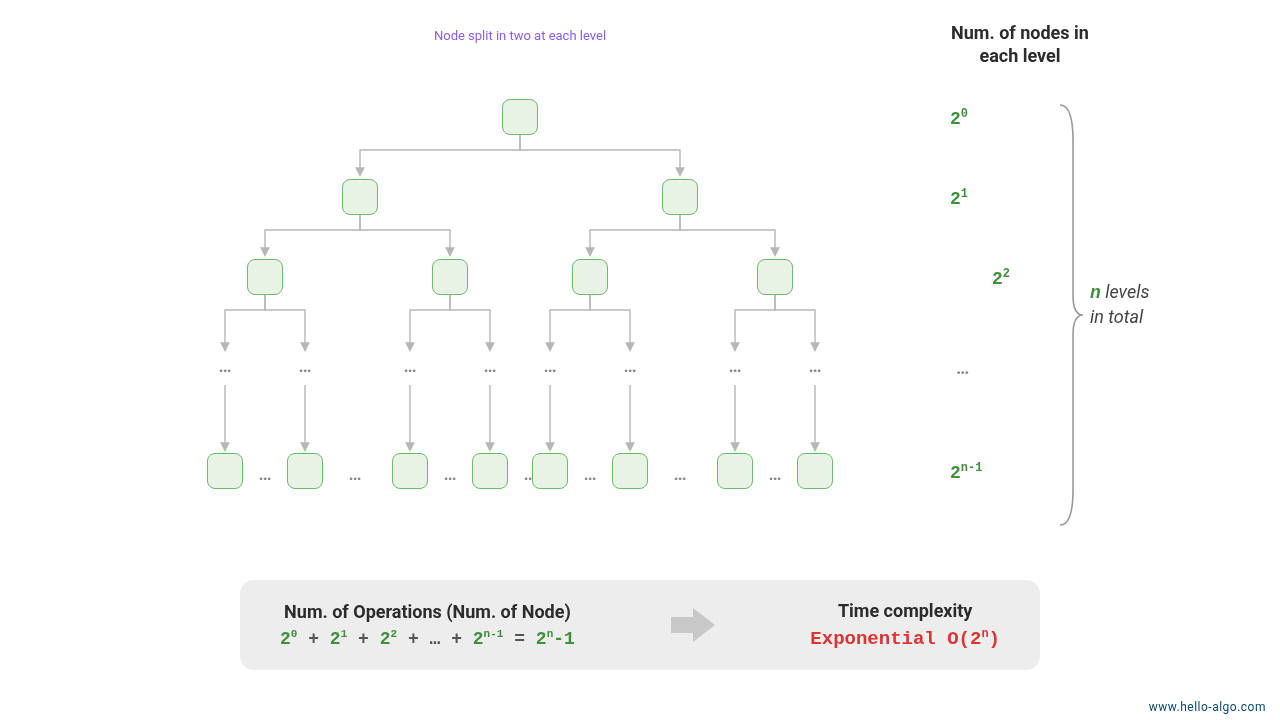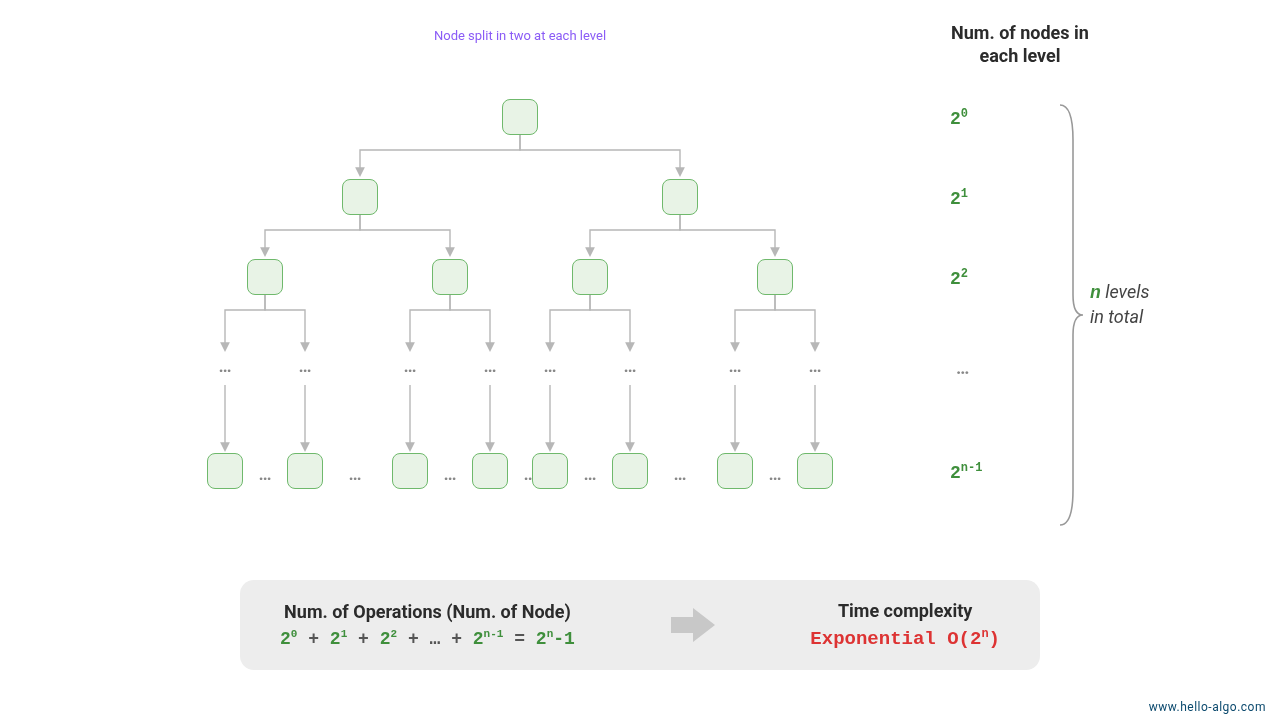--- a/index.html
+++ b/index.html
@@ -148,21 +148,21 @@
   <div class="node" style="left:657px; top:358px;"></div>
 </div>
 
 <div class="right-col">
   <div class="lvl-label" style="top:12px;">
     <span>2</span><sup>0</sup>
   </div>
   <div class="lvl-label" style="top:92px;">
     <span>2</span><sup>1</sup>
   </div>
-  <div class="lvl-label" style="top:172px;">
+  <div class="lvl-label" style="top:172px;text-align:right;">
     <span>2</span><sup>2</sup>
   </div>
   <div class="right-ell" style="top:262px; color:#888;">…</div>
   <div class="lvl-label" style="top:366px;">
     <span>2</span><sup>n-1</sup>
   </div>
 </div>
 
 <div class="brace-wrap">
   <svg class="brace-svg" viewBox="0 0 30 430">

